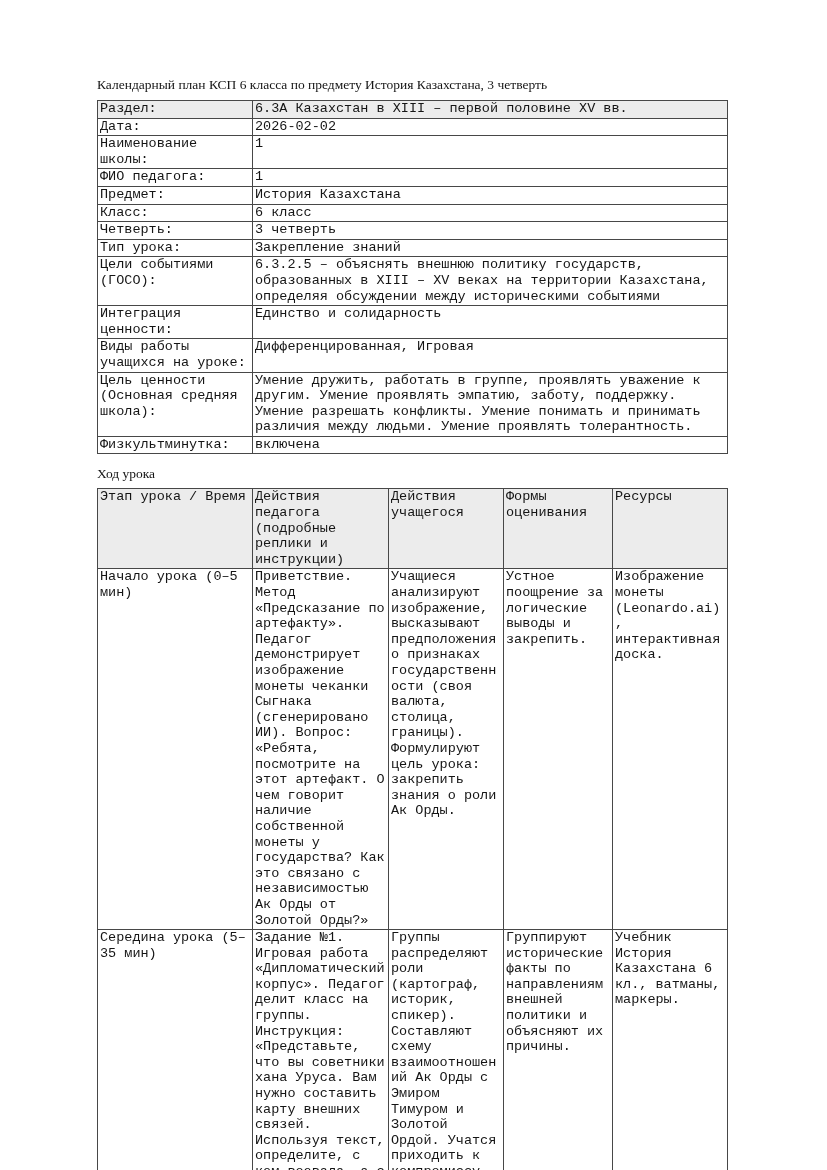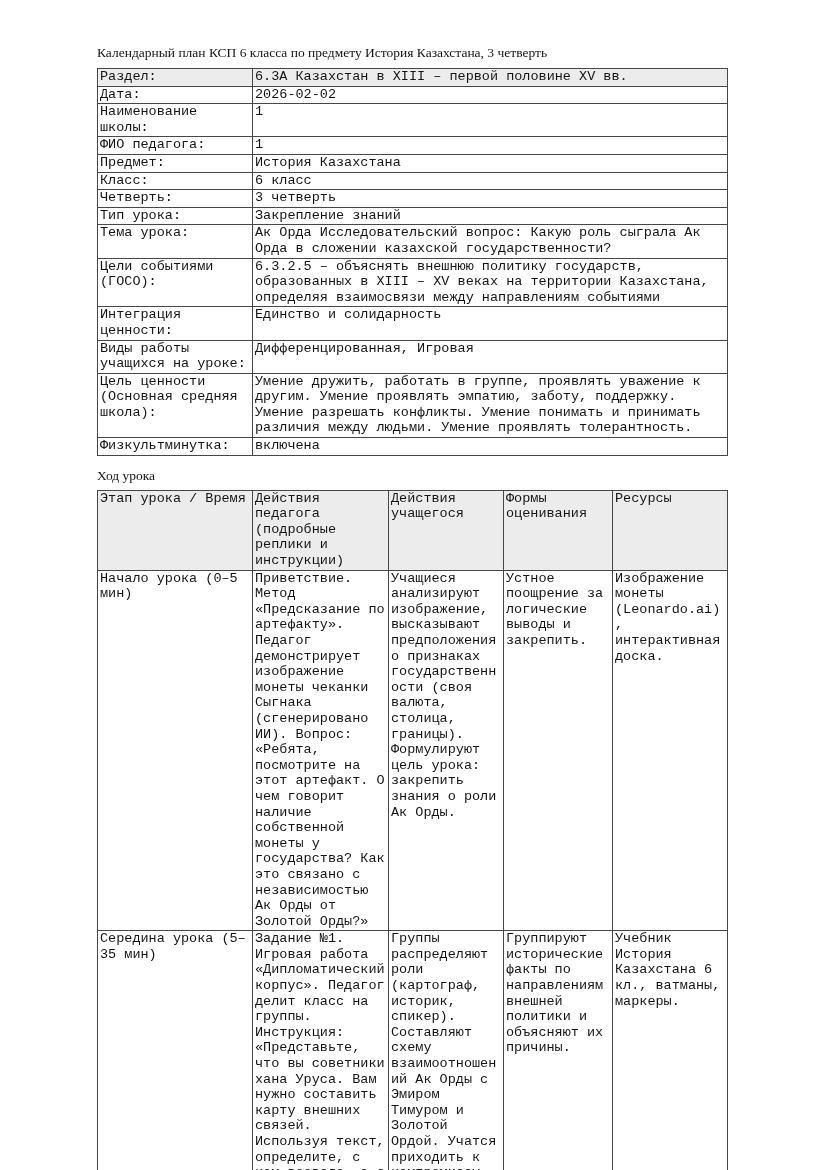--- a/index.html
+++ b/index.html
@@ -10,21 +10,21 @@
     color: #151515;
     font-family: "Liberation Serif", "DejaVu Serif", serif;
     font-size: 13.5px;
     line-height: 15.6px;
     overflow: hidden;
   }
   .page {
     box-sizing: border-box;
     width: 727px;
     height: 1170px;
-    padding: 45px 100px 40px 97px;
+    padding: 77px 100px 40px 97px;
   }
   .doc-title {
     margin: 0 0 7px 0;
     font-size: 13.5px;
     font-weight: normal;
     line-height: 16px;
     white-space: nowrap;
   }
   table {
     border-collapse: collapse;
@@ -88,26 +88,22 @@
       </tr>
       <tr>
         <td>Четверть:</td>
         <td>3 четверть</td>
       </tr>
       <tr>
         <td>Тип урока:</td>
         <td>Закрепление знаний</td>
       </tr>
       <tr>
-        <td>Тема урока:</td>
-        <td>Ак Орда Исследовательский вопрос: Какую роль сыграла Ак Орда в сложении казахской государственности?</td>
-      </tr>
-      <tr>
         <td>Цели событиями (ГОСО):</td>
-        <td>6.3.2.5 – объяснять внешнюю политику государств, образованных в XIII – XV веках на территории Казахстана, определяя взаимосвязи между направлениям событиями</td>
+        <td>6.3.2.5 – объяснять внешнюю политику государств, образованных в XIII – XV веках на территории Казахстана, определяя обсуждении между историческими событиями</td>
       </tr>
       <tr>
         <td>Интеграция ценности:</td>
         <td>Единство и солидарность</td>
       </tr>
       <tr>
         <td>Виды работы учащихся на уроке:</td>
         <td>Дифференцированная, Игровая</td>
       </tr>
       <tr>

